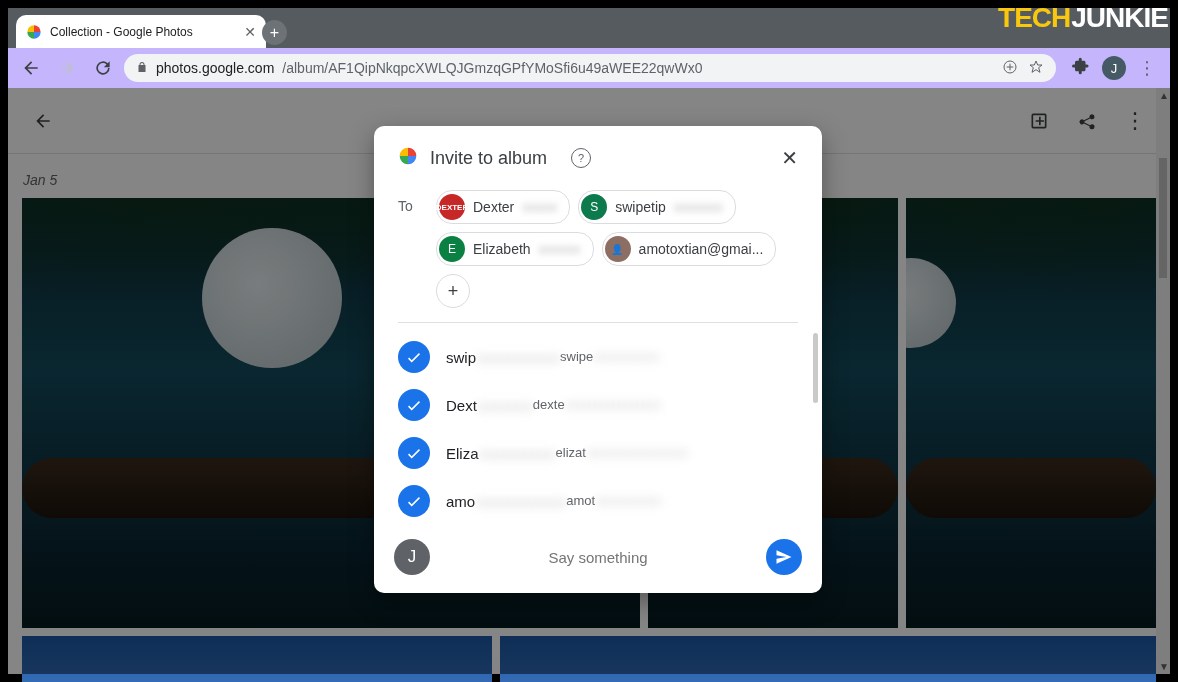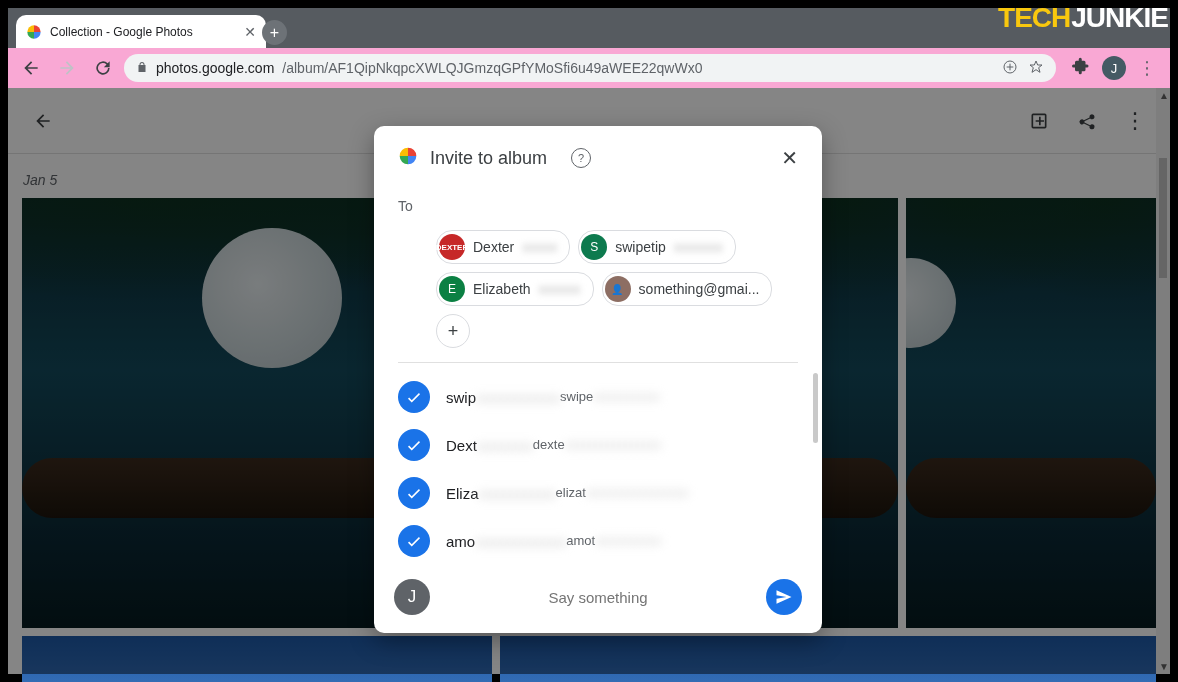--- a/index.html
+++ b/index.html
@@ -87,21 +87,21 @@
     border-radius: 50%;
     background: #6d7277;
     color: #fff;
     display: flex; align-items: center; justify-content: center;
     font-size: 16px;
   }
 
   
   .toolbar {
     height: 40px;
-    background: #f9a8d4;
+    background: #c4b5fd;
     display: flex;
     align-items: center;
     padding: 0 8px;
     gap: 6px;
     border-bottom: 1px solid #dadce0;
   }
   .toolbar .navicon {
     width: 30px;
     height: 30px;
     display: flex; align-items: center; justify-content: center;
@@ -259,21 +259,20 @@
   .to-row {
     display:flex;
     padding: 12px 24px 14px;
     gap: 12px;
     align-items: flex-start;
   }
   .to-label { font-size:14px; color:#5f6368; padding-top:8px; width:26px;}
   .chips {
     display:flex; flex-wrap:wrap; gap:8px;
     flex:1;
-    margin-top:40px;
   }
   .chip {
     height: 32px;
     border: 1px solid #dadce0;
     border-radius: 16px;
     display:flex; align-items:center;
     padding: 0 12px 0 2px;
     gap:8px;
     font-size:14px;
     color:#3c4043;
@@ -564,21 +563,21 @@
             <span>swipetip</span>
             <span class="blur">xxxxxxx</span>
           </div>
           <div class="chip">
             <span class="av teal">E</span>
             <span>Elizabeth</span>
             <span class="blur">xxxxxx</span>
           </div>
           <div class="chip">
             <span class="av photo">👤</span>
-            <span>something@gmai...</span>
+            <span>amotoxtian@gmai...</span>
           </div>
           <div class="add-circle">+</div>
         </div>
       </div>
 
       <div class="divider"></div>
 
       <div class="suggestions">
         <div class="sug-scroll"></div>
 

